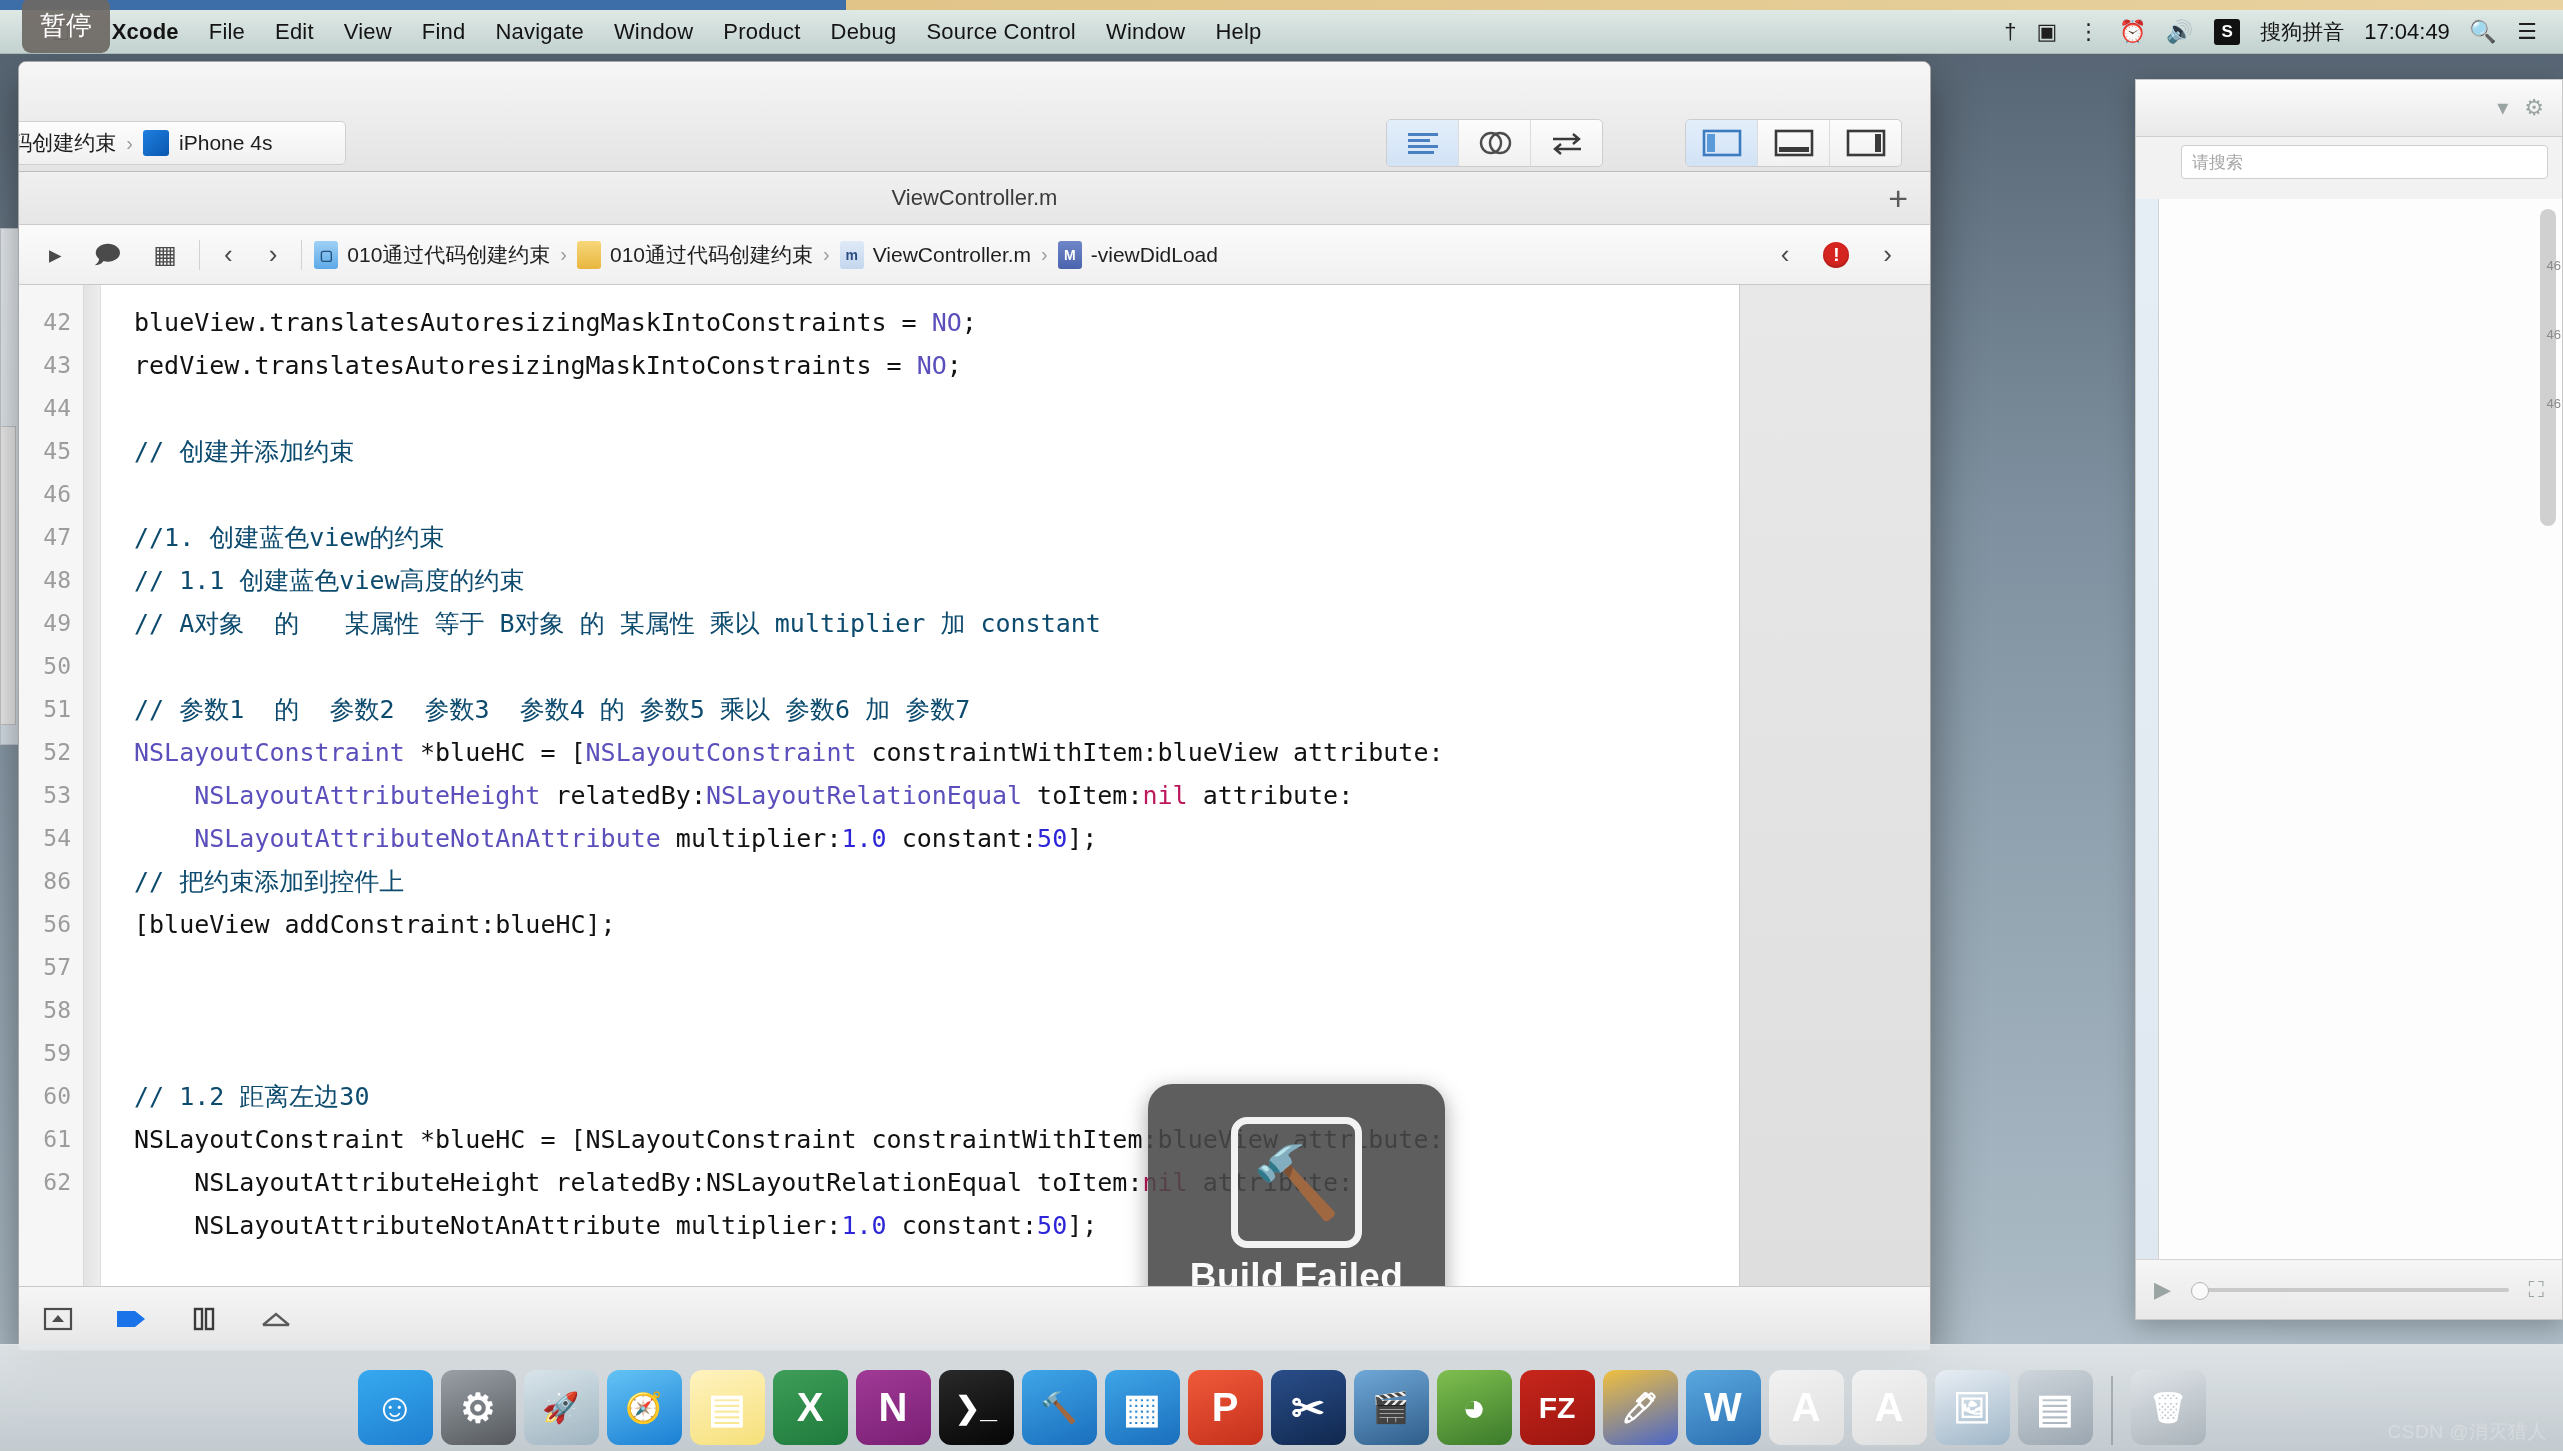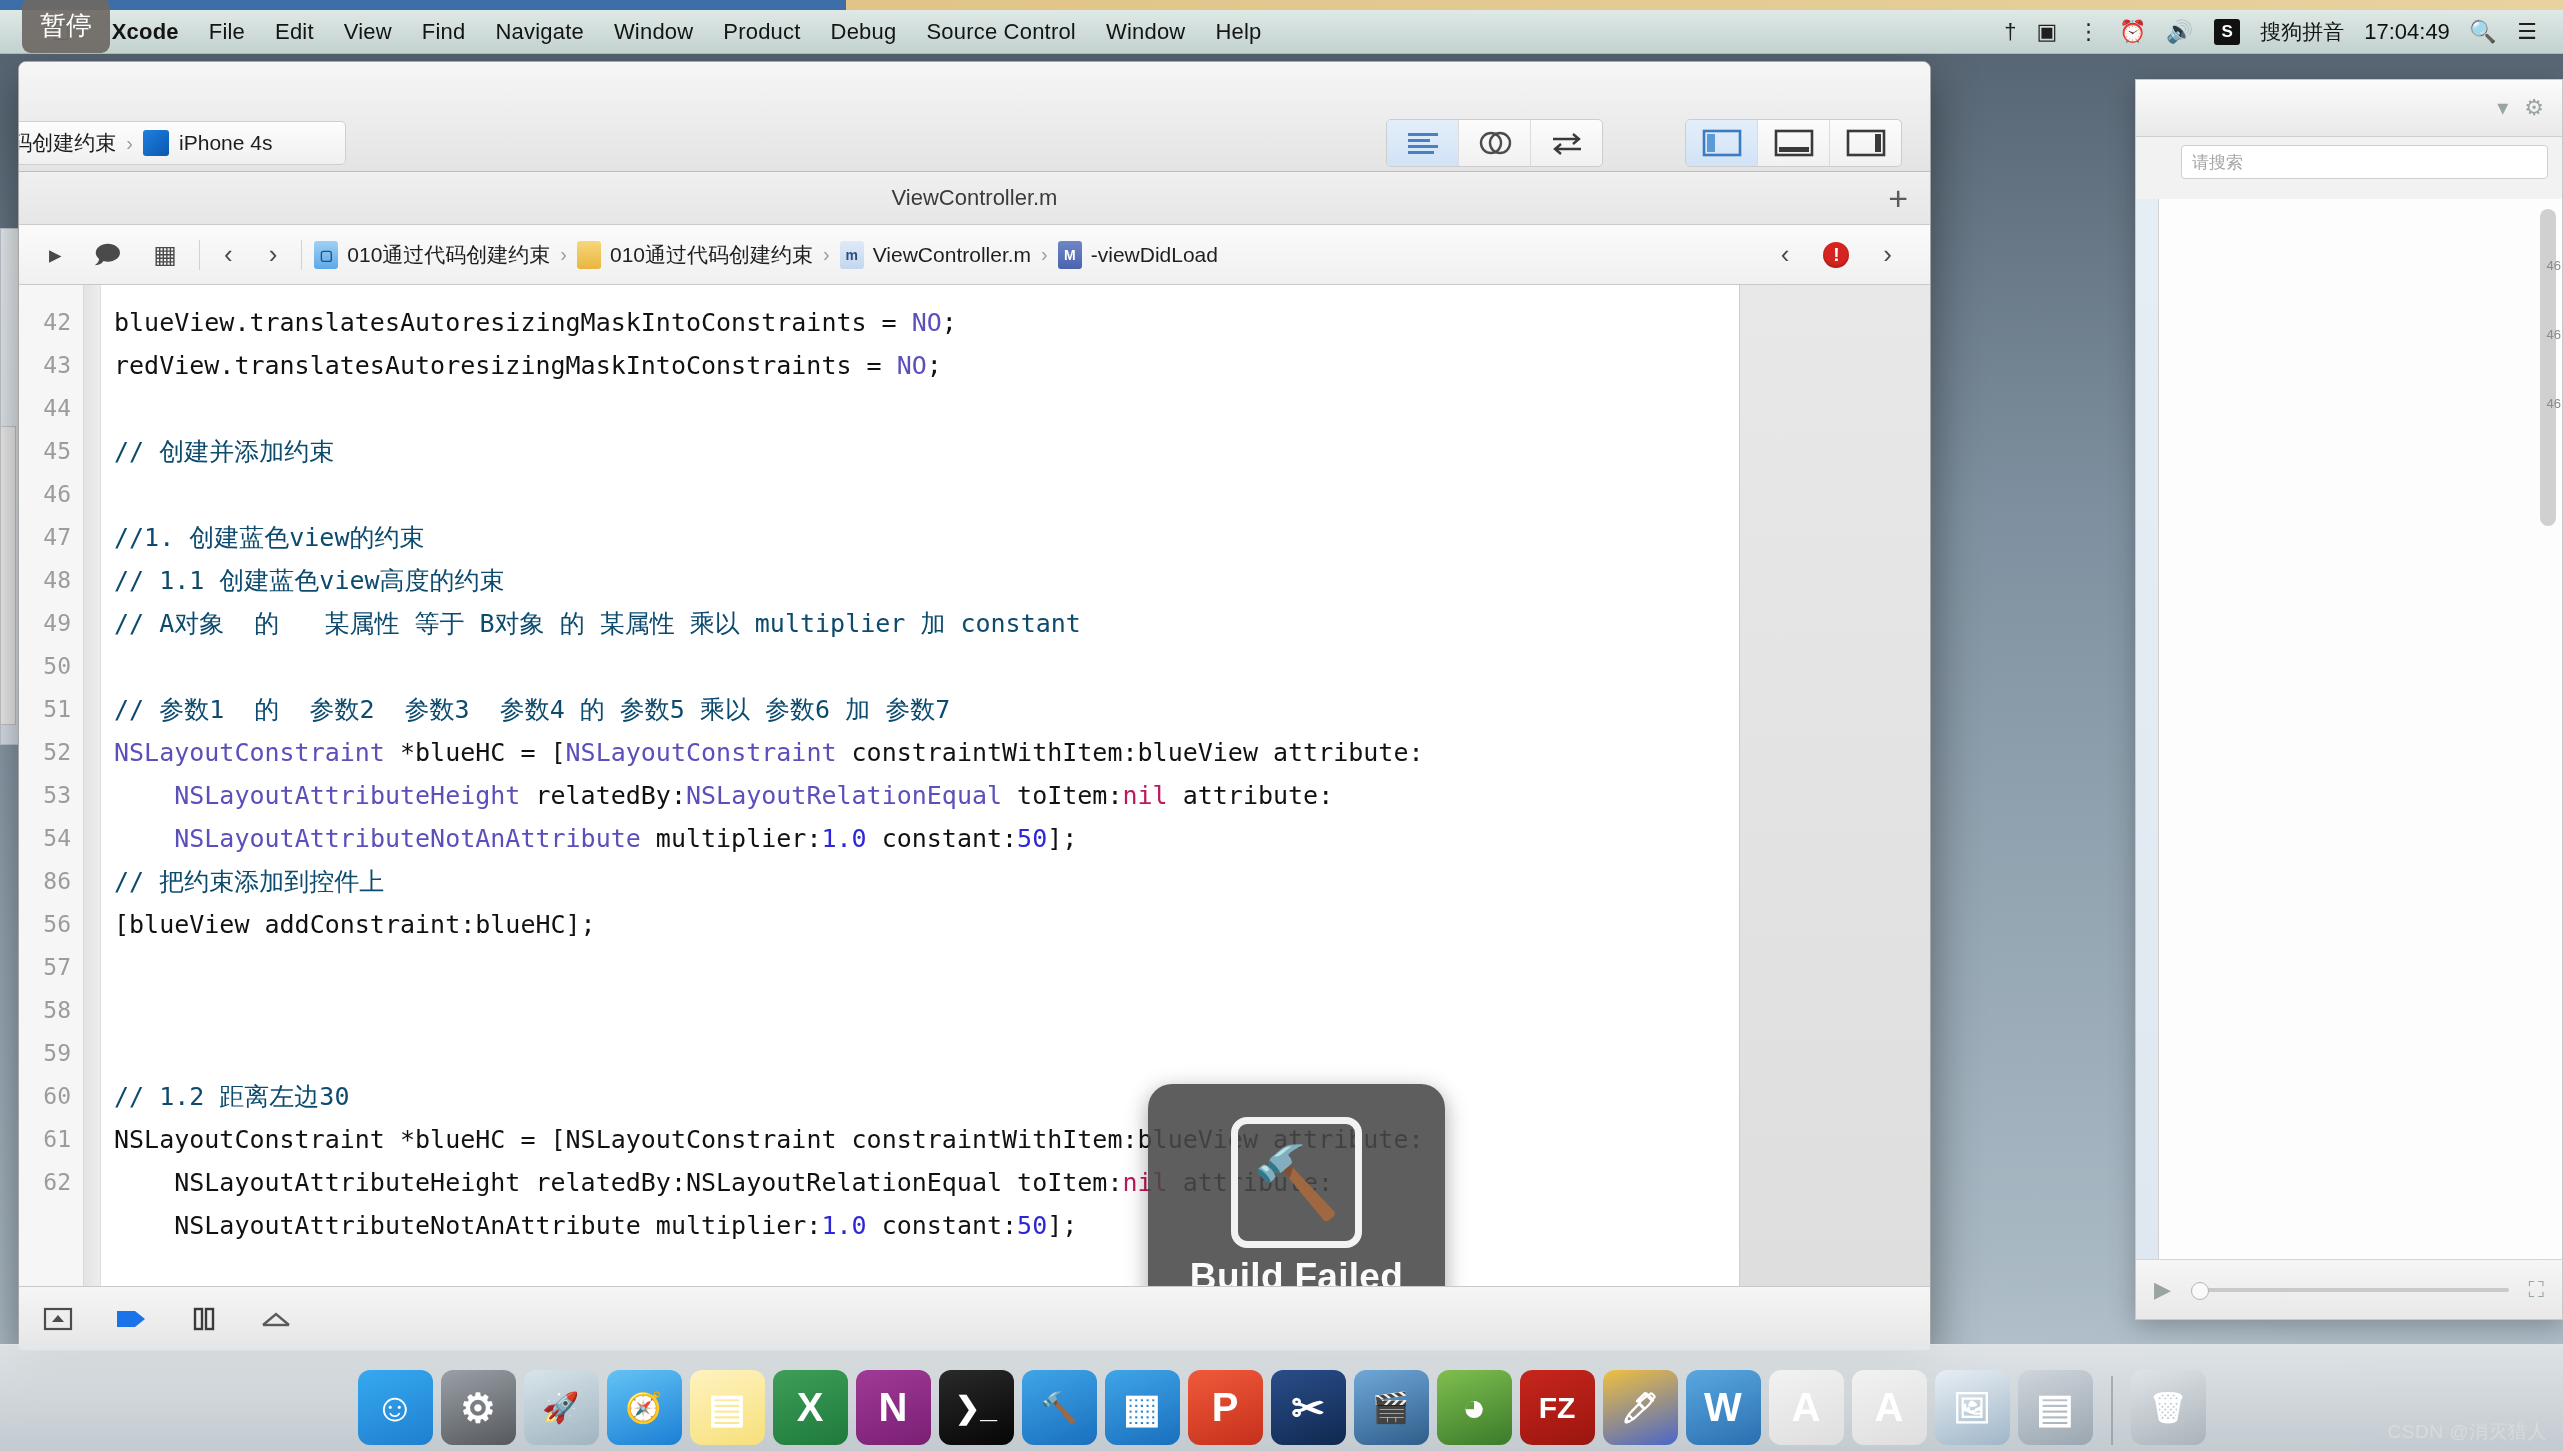--- a/index.html
+++ b/index.html
@@ -223,20 +223,21 @@
   .ic-proj { background:linear-gradient(180deg,#9fd0f5,#5ca9e8); color:#23527c;}
   .ic-folder { background:linear-gradient(180deg,#f7d77a,#e8b63f); border-radius:3px;}
   .ic-m { background:linear-gradient(180deg,#dfeaf7,#c3d6ee); color:#2d4d80;}
   .ic-M { background:linear-gradient(180deg,#6f86c8,#4a63ad);}
   .jb-right { margin-left:auto; display:flex; align-items:center; gap:16px; padding-right:6px;}
 
   
   .editor-wrap {
     position:relative; height:1001px; background:#ffffff; display:flex;
     overflow:hidden;
+    gap:20px;
   }
   .gutter {
     width:65px; flex:0 0 auto; background:#f6f6f6;
     border-right:1px solid #d9d9d9;
     padding-top:16px; box-sizing:border-box;
     text-align:right;
   }
   .gutter-rail {
     position:absolute; left:65px; top:0; bottom:0; width:16px;
     background:linear-gradient(90deg,#e3e3e3,#ededed);

